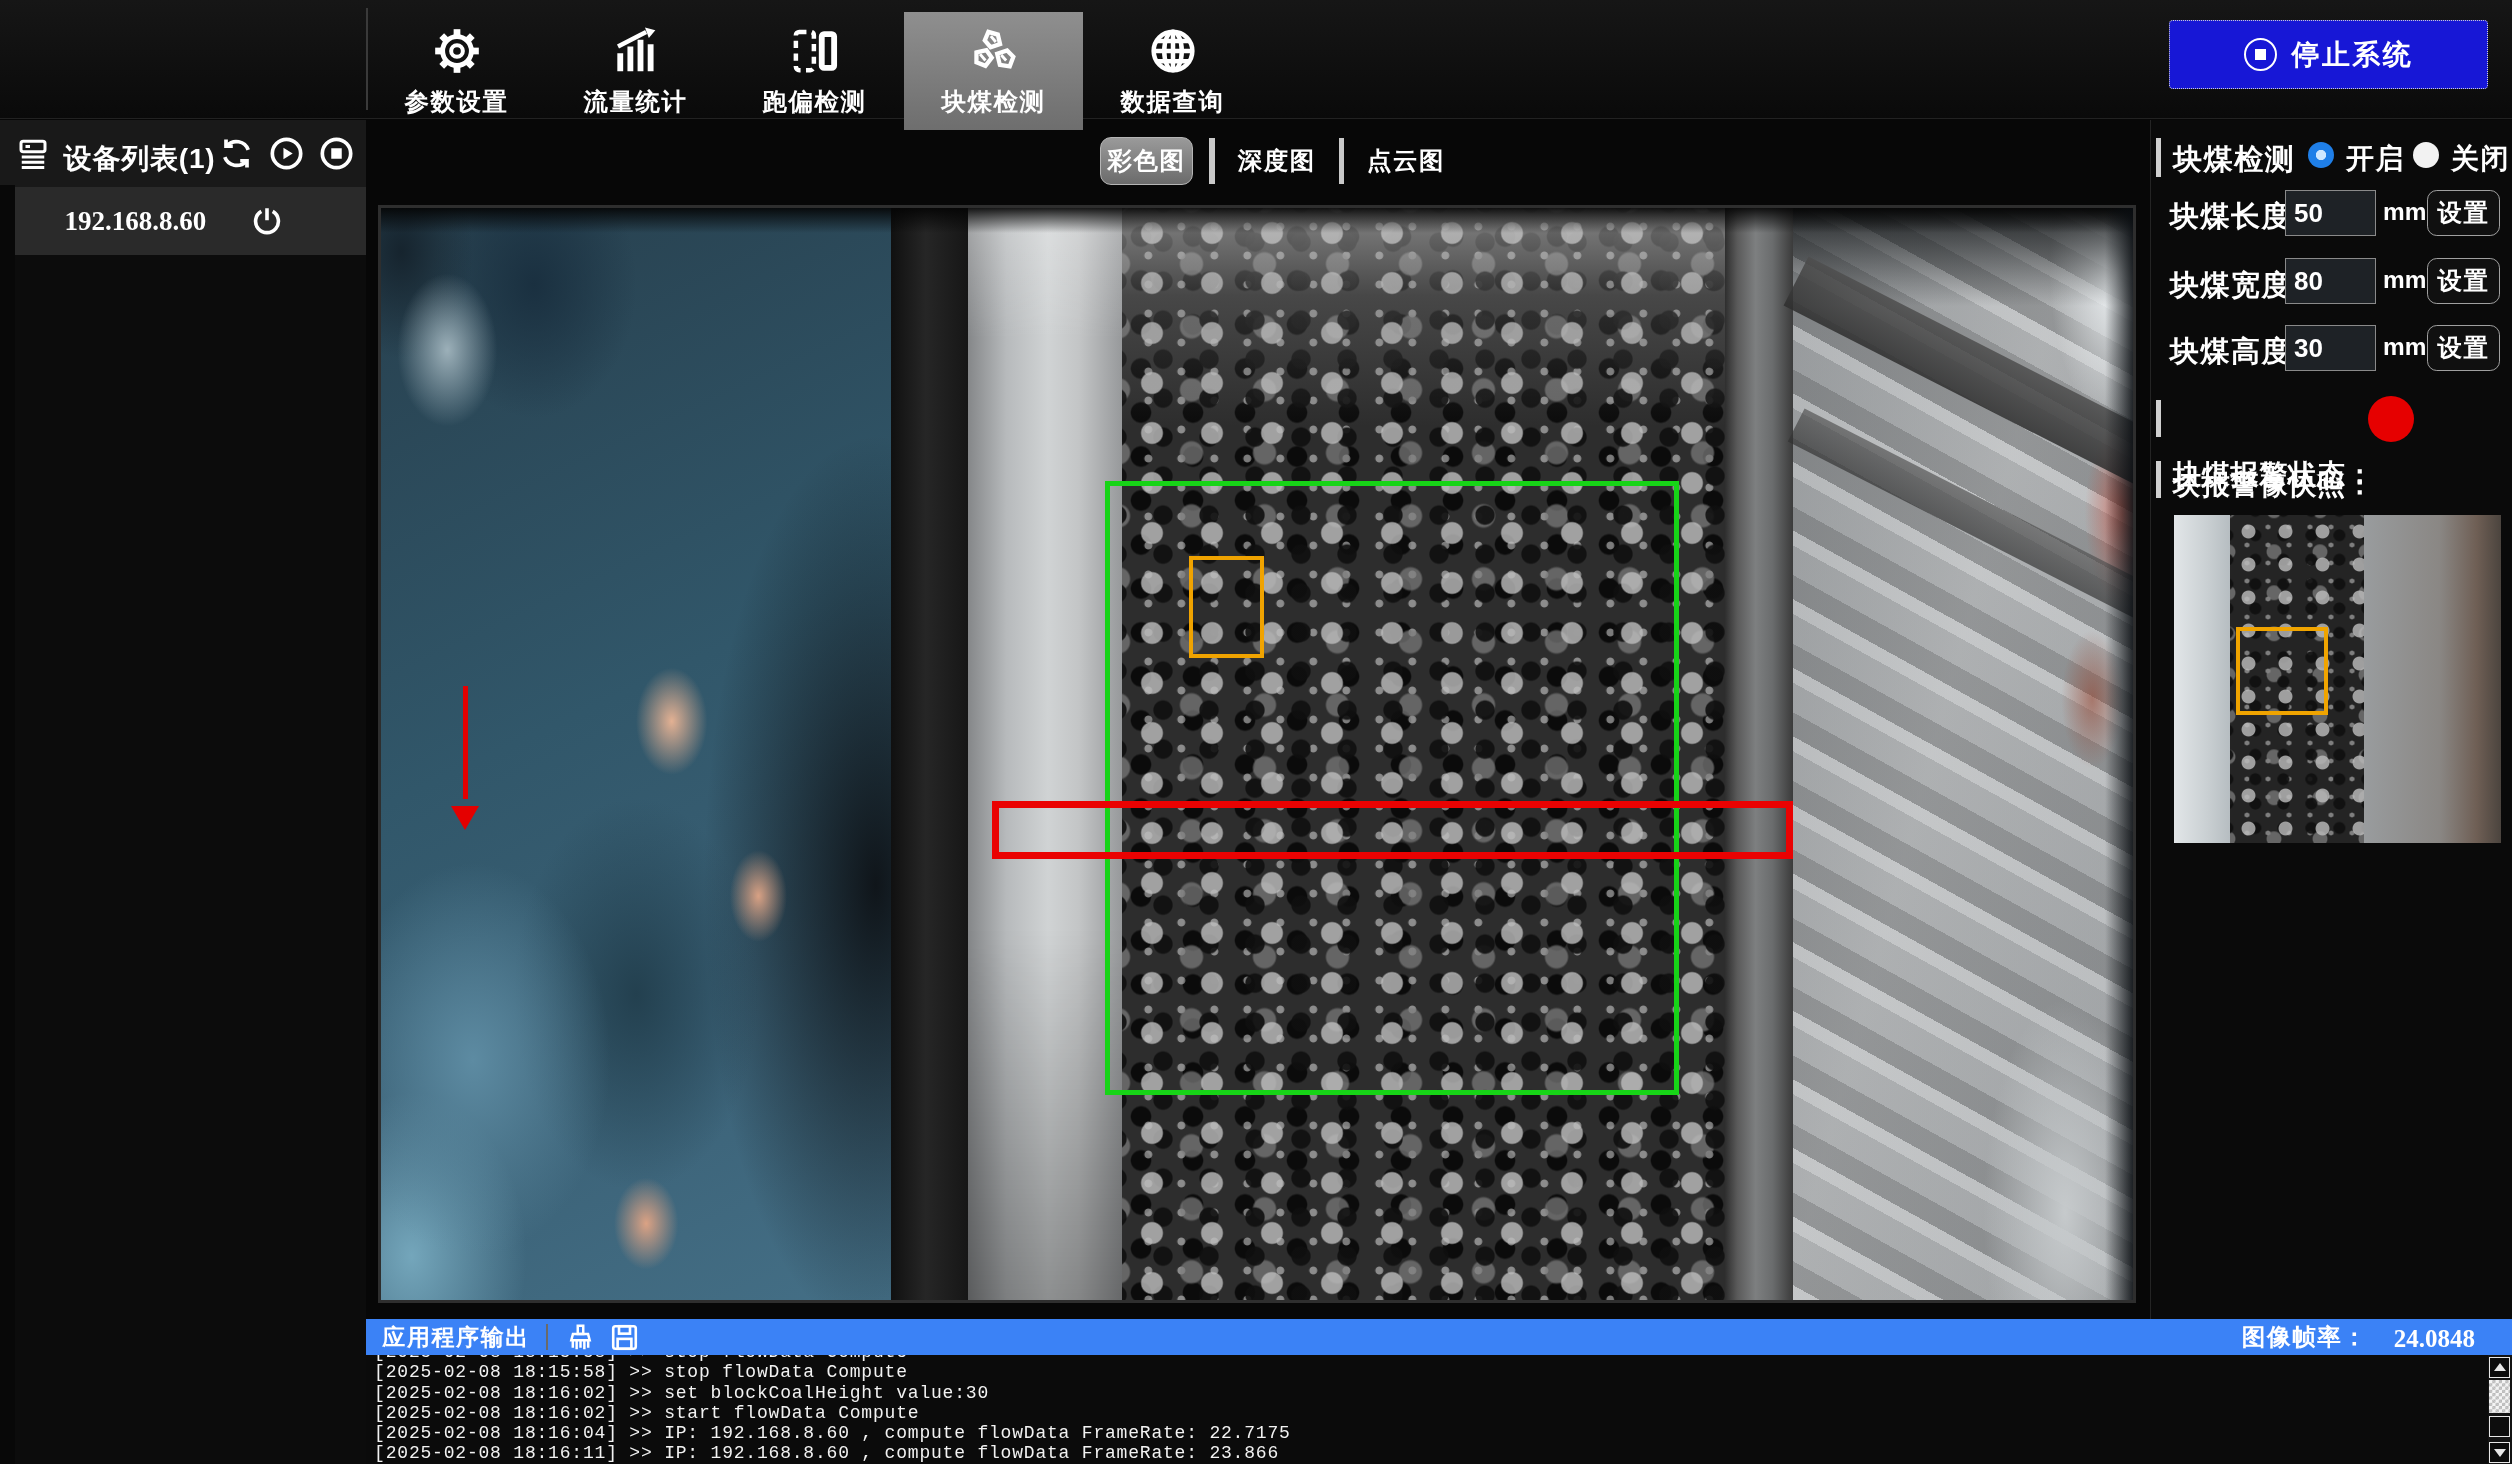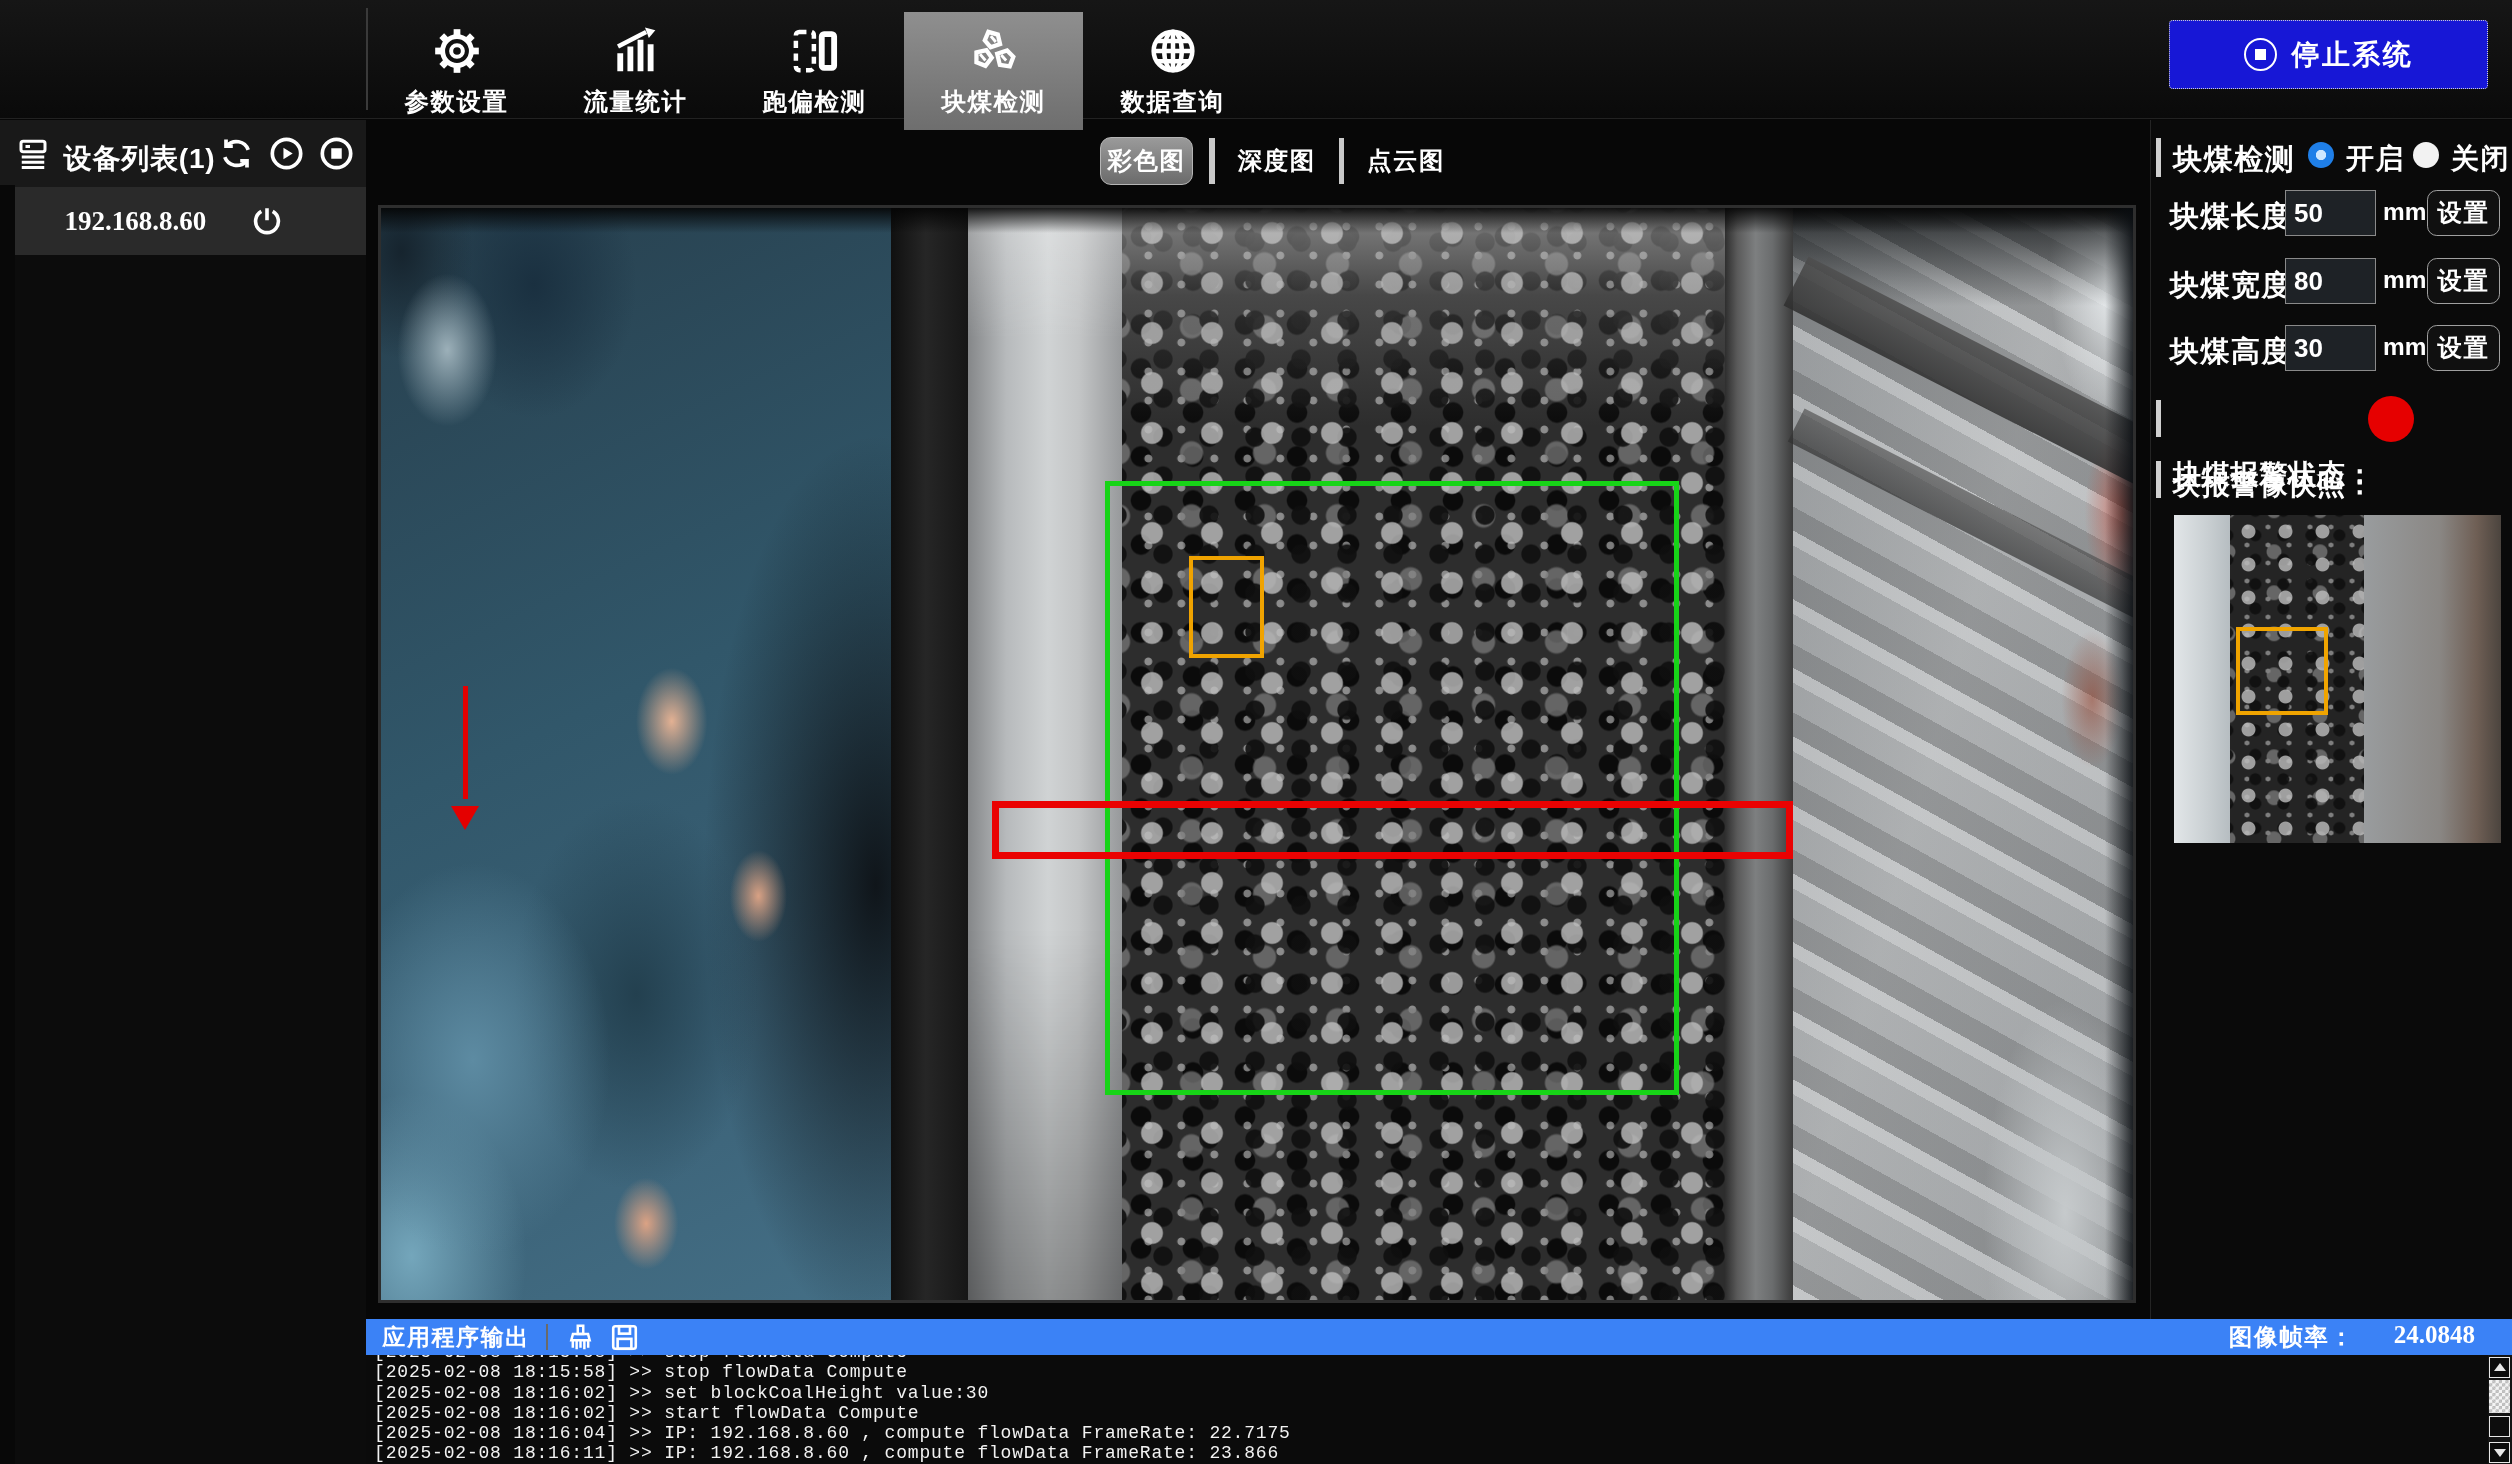--- a/index.html
+++ b/index.html
@@ -139,21 +139,21 @@
   .snap-orange{position:absolute;left:19%;top:34%;width:28%;height:27%;
                border:4.1px solid #f0a400;box-sizing:border-box;z-index:4;}
 
   
   .logpanel{position:absolute;left:366px;top:1319px;width:2146px;height:146px;background:#0b0b0b;}
   .log-header{position:absolute;left:0;top:0;width:100%;height:36px;background:#3b82f6;
               display:flex;align-items:center;}
   .log-title{font-size:23px;font-weight:700;margin-left:16.3px;letter-spacing:1.6px;}
   .lh-sep{width:1.6px;height:26px;background:#6a6a6a;margin:0 16.3px;}
   .lh-btn{width:33px;height:33px;margin-right:11.4px;cursor:pointer;}
-  .framerate{margin-left:auto;margin-right:37px;display:flex;align-items:flex-start;gap:39px;}
+  .framerate{margin-left:auto;margin-right:37px;display:flex;align-items:flex-end;gap:26px;}
   .fr-lbl{font-size:23.6px;font-weight:700;letter-spacing:1.6px;}
   .fr-val{font-family:"Liberation Serif",serif;font-size:25px;font-weight:700;}
   .log-body{position:absolute;left:8.1px;top:36px;width:2111px;height:110px;overflow:hidden;
             font-family:"Liberation Mono",monospace;font-size:18px;letter-spacing:0.8px;color:#f2f2f2;}
   .log-line{height:20.3px;line-height:20.3px;white-space:pre;}
   .log-line.partial{height:7.3px;overflow:hidden;}
   .log-line.partial span{display:block;transform:translateY(-13px);}
   .v-scroll{position:absolute;right:0;top:36px;width:24.4px;height:110px;background:#141414;
             display:flex;flex-direction:column;align-items:center;}
   .sc-btn{width:21px;height:21px;background:#0d0d0d;border:1.6px solid #e8e8e8;box-sizing:border-box;

